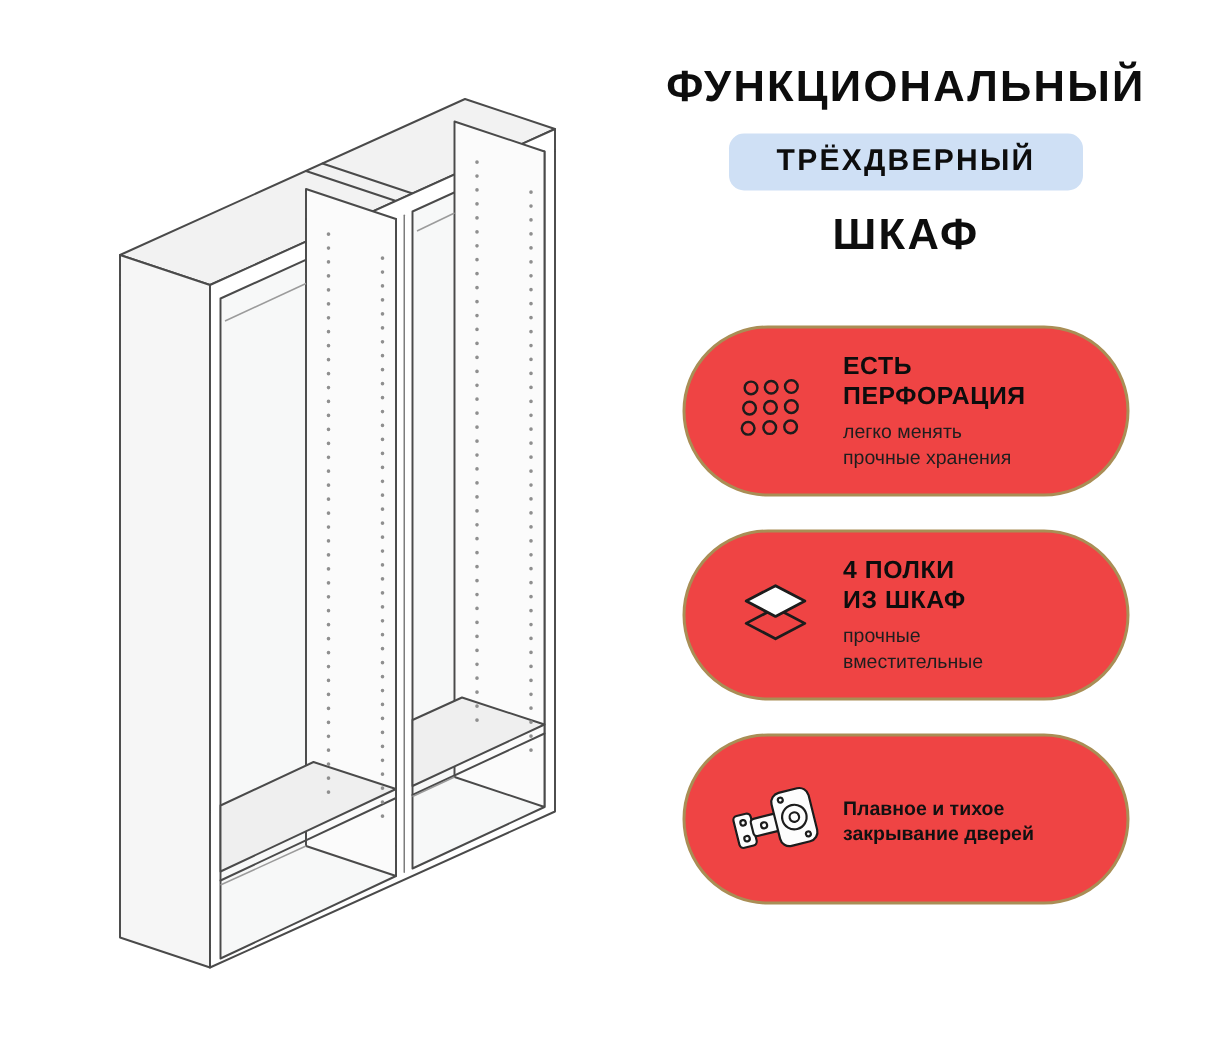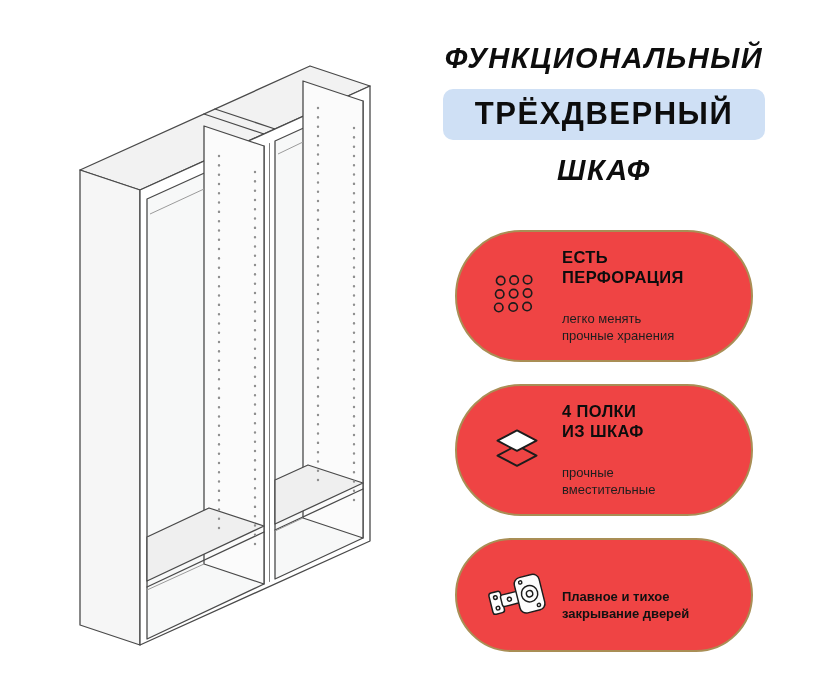--- a/index.html
+++ b/index.html
@@ -11,45 +11,45 @@
   }
   .page{position:relative;width:816px;height:700px;background:#fff;overflow:hidden;}
 
   
   .wardrobe{position:absolute;left:0;top:0;}
 
   
   .right-col{position:absolute;left:418px;top:0;width:372px;}
 
   .title-block{margin-top:42px;text-align:center;}
-  .t-line{font-weight:bold;font-size:29px;letter-spacing:1.5px;line-height:1.15;color:var(--title_ink,#0d0d0d);font-style:italic;}
+  .t-line{font-weight:bold;font-size:29px;letter-spacing:1.5px;line-height:1.15;color:var(--title_ink,#0d0d0d);}
   .t2-wrap{margin-top:14px;}
   .t-highlight{
     display:inline-block;
     background:var(--highlight_blue,#cfe0f5);
     padding:7px 32px 8px;
     border-radius:10px;
-    font-weight:bold;font-size:31px;letter-spacing:1.5px;
+    font-weight:bold;font-size:20px;letter-spacing:1.5px;
   }
   .t3{margin-top:14px;}
 
   .badges{margin-top:42px;display:flex;flex-direction:column;align-items:center;gap:22px;}
   .badge{
     width:298px;min-height:114px;box-sizing:border-box;
     border:2px solid var(--accent_gold,#a98e55);
     border-radius:999px;
     background:#ef4444;
     display:flex;align-items:center;gap:13px;
     padding:15px 22px 15px 28px;
   }
   .badge-icon{flex:0 0 64px;width:64px;display:flex;align-items:center;justify-content:center;}
   .badge-text{flex:1;}
   .badge-title{font-weight:bold;font-size:16.5px;letter-spacing:0.4px;line-height:1.25;color:#0d0d0d;}
   .badge-title span{display:block;}
-  .badge-desc{margin-top:23px;font-size:13px;line-height:1.3;color:#1e1e1e;}
+  .badge-desc{margin-top:5px;font-size:13px;line-height:1.3;color:#1e1e1e;}
   .badge-desc span{display:block;}
   .badges .badge:nth-child(3) .badge-desc{font-weight:bold;color:#111;}
 </style>
 </head>
 <body>
 
 <div class="page">
 
   <svg class="wardrobe" viewBox="0 0 440 700" width="440" height="700" aria-hidden="true">
     <g fill="none" stroke="#4a4a4a" stroke-width="1.3" stroke-linejoin="round" stroke-linecap="round">

